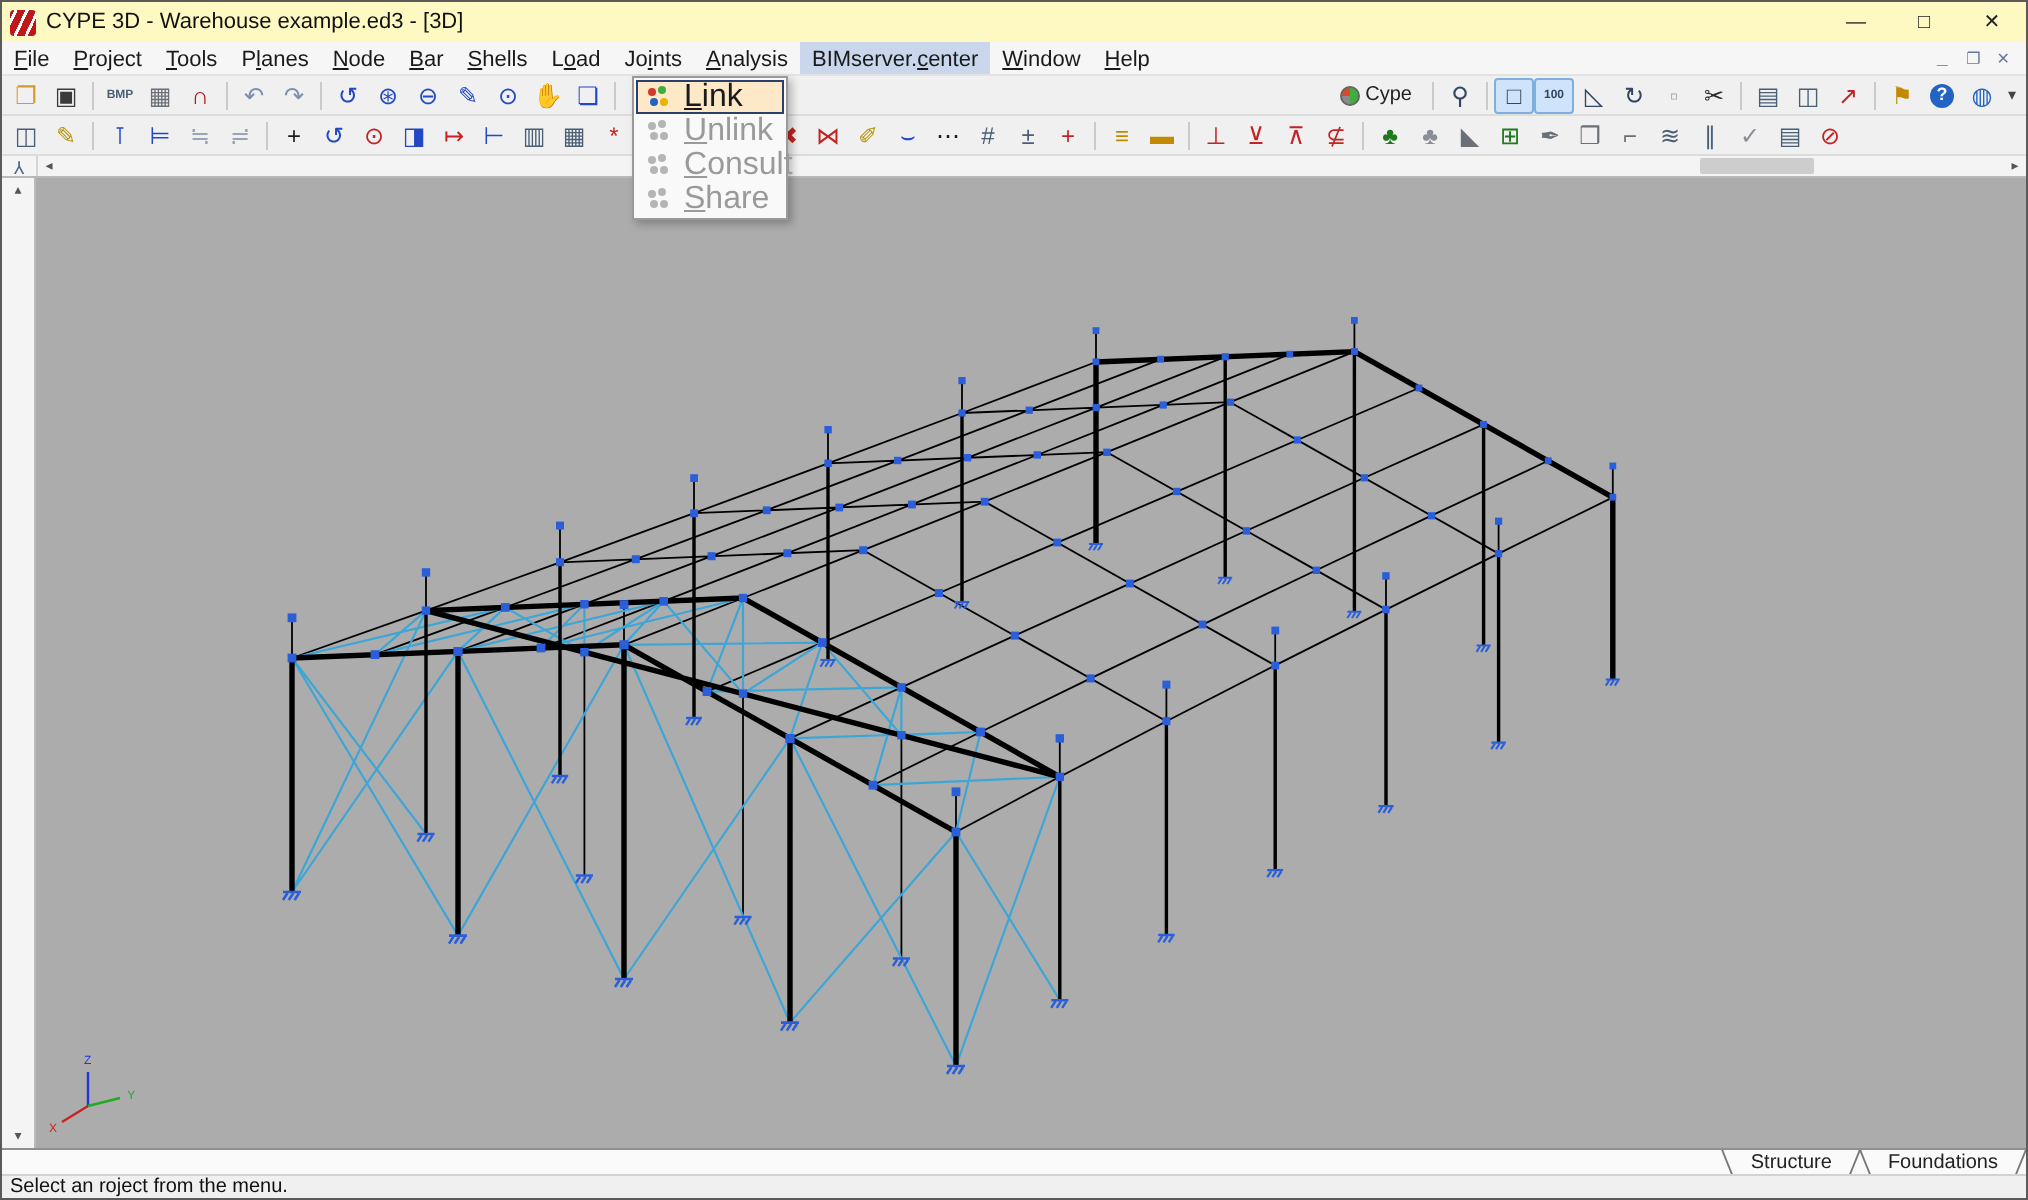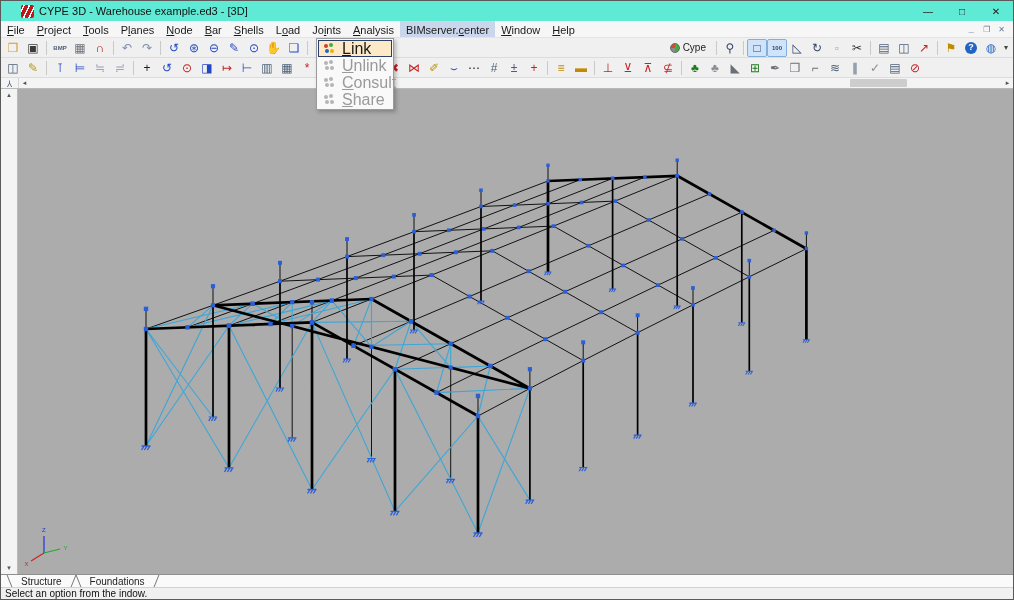--- a/index.html
+++ b/index.html
@@ -1,19 +1,19 @@
 <!DOCTYPE html>
 <html><head>
 <meta charset="utf-8">
 <style>
   html,body{margin:0;padding:0;background:#888;}
   *{box-sizing:border-box;font-family:"Liberation Sans",sans-serif;}
   .app{width:1014px;height:600px;display:flex;flex-direction:column;background:#f0f0f0;border:1px solid #5a5a5a;position:relative;overflow:hidden;}
   
-  .titlebar{height:20px;background:#5eead4;display:flex;align-items:center;padding-left:20px;flex:0 0 auto;}
+  .titlebar{height:20px;background:#fef9c3;display:flex;align-items:center;padding-left:4px;flex:0 0 auto;}
   .appicon{width:13px;height:13px;background:#c01818;border-radius:2px;margin-right:5px;
     background-image:repeating-linear-gradient(115deg,#c01818 0 2px,#ffffff 2px 3.5px,#c01818 3.5px 5px);}
   .title-text{font-size:11px;color:#111;}
   .win-controls{margin-left:auto;display:flex;height:100%;}
   .win-btn{width:34px;height:100%;display:flex;align-items:center;justify-content:center;font-size:10px;color:#222;}
   
   .menubar{height:17px;background:#f6f6f6;border-bottom:1px solid #e3e3e3;display:flex;align-items:stretch;font-size:11px;flex:0 0 auto;}
   .menu-item{padding:1px 6px 0 6px;display:flex;align-items:center;color:#1a1a1a;cursor:default;}
   .menu-item.active{background:#c9d6ec;}
   .menu-item u{text-decoration:underline;}
@@ -48,21 +48,21 @@
   .dd-item.highlight{background:#fde9c8;border-color:#2b3f6b;}
   .dd-item u{text-decoration:underline;}
   .dd-ico{width:16px;height:12px;position:relative;margin-right:4px;flex:0 0 auto;}
   .dd-ico i{position:absolute;width:4px;height:4px;border-radius:50%;}
   .dd-ico .d1{left:2px;top:1px;background:#d23b2a;}
   .dd-ico .d2{left:7px;top:0;background:#3fae3f;}
   .dd-ico .d3{left:3px;top:6px;background:#2263c4;}
   .dd-ico .d4{left:8px;top:6px;background:#e8b400;}
   .dd-item.disabled .dd-ico i{background:#b5b5b5;}
   
-  .tabbar{height:13px;background:#fafafa;border-top:1px solid #8f8f8f;display:flex;align-items:stretch;padding-left:6px;flex:0 0 auto;}
+  .tabbar{height:13px;background:#fafafa;border-top:1px solid #8f8f8f;display:flex;align-items:stretch;padding-left:6px;flex:0 0 auto;justify-content:flex-end;}
   .tab{display:flex;align-items:center;font-size:10px;color:#222;position:relative;padding:0 2px;}
   .tab .edge{width:7px;align-self:stretch;}
   .tab .el{border-left:1px solid #777;transform:skewX(22deg);}
   .tab .er{border-right:1px solid #777;transform:skewX(-22deg);}
   .tab .lbl{padding:0 5px;}
   
   .statusbar{height:12px;background:#f0f0f0;border-top:1px solid #d2d2d2;display:flex;align-items:center;font-size:10px;color:#111;padding-left:4px;flex:0 0 auto;}
 </style>
 </head>
 <body>
@@ -437,16 +437,16 @@
         <span class="edge er"></span>
       </span>
       <span class="tab">
         <span class="edge el"></span>
         <span class="lbl">Foundations</span>
         <span class="edge er"></span>
       </span>
     </div>
 
   <div class="statusbar">
-    <span>Select an option from the indow.</span>
+    <span>Select an roject from the menu.</span>
   </div>
 
 </div>
 
 </body></html>

